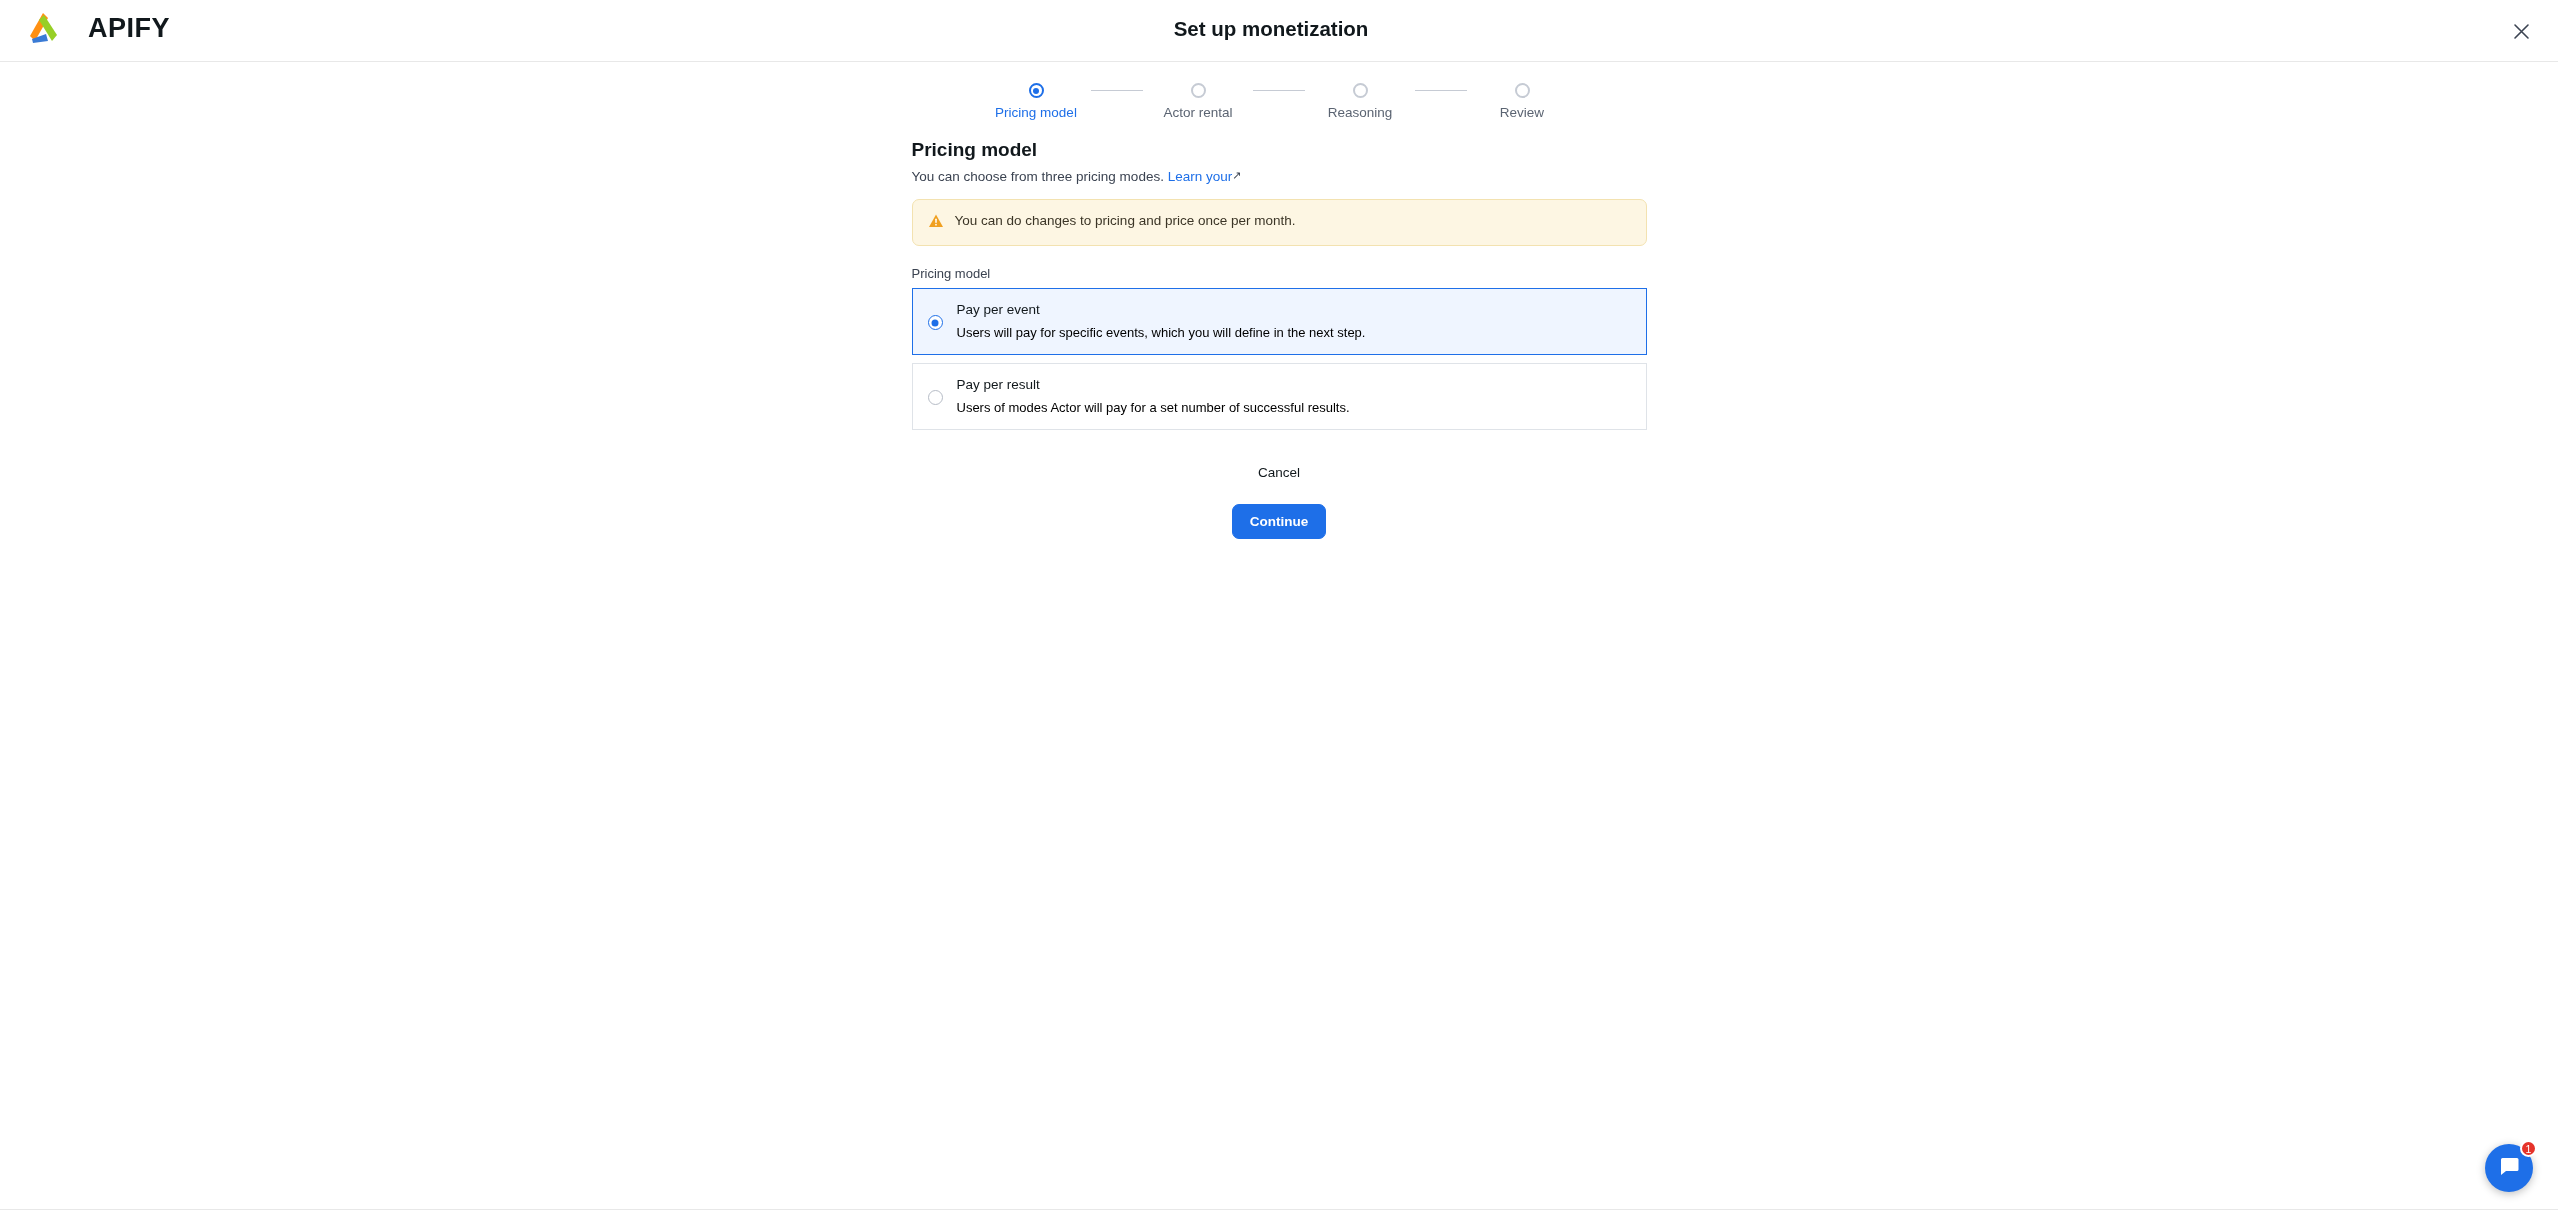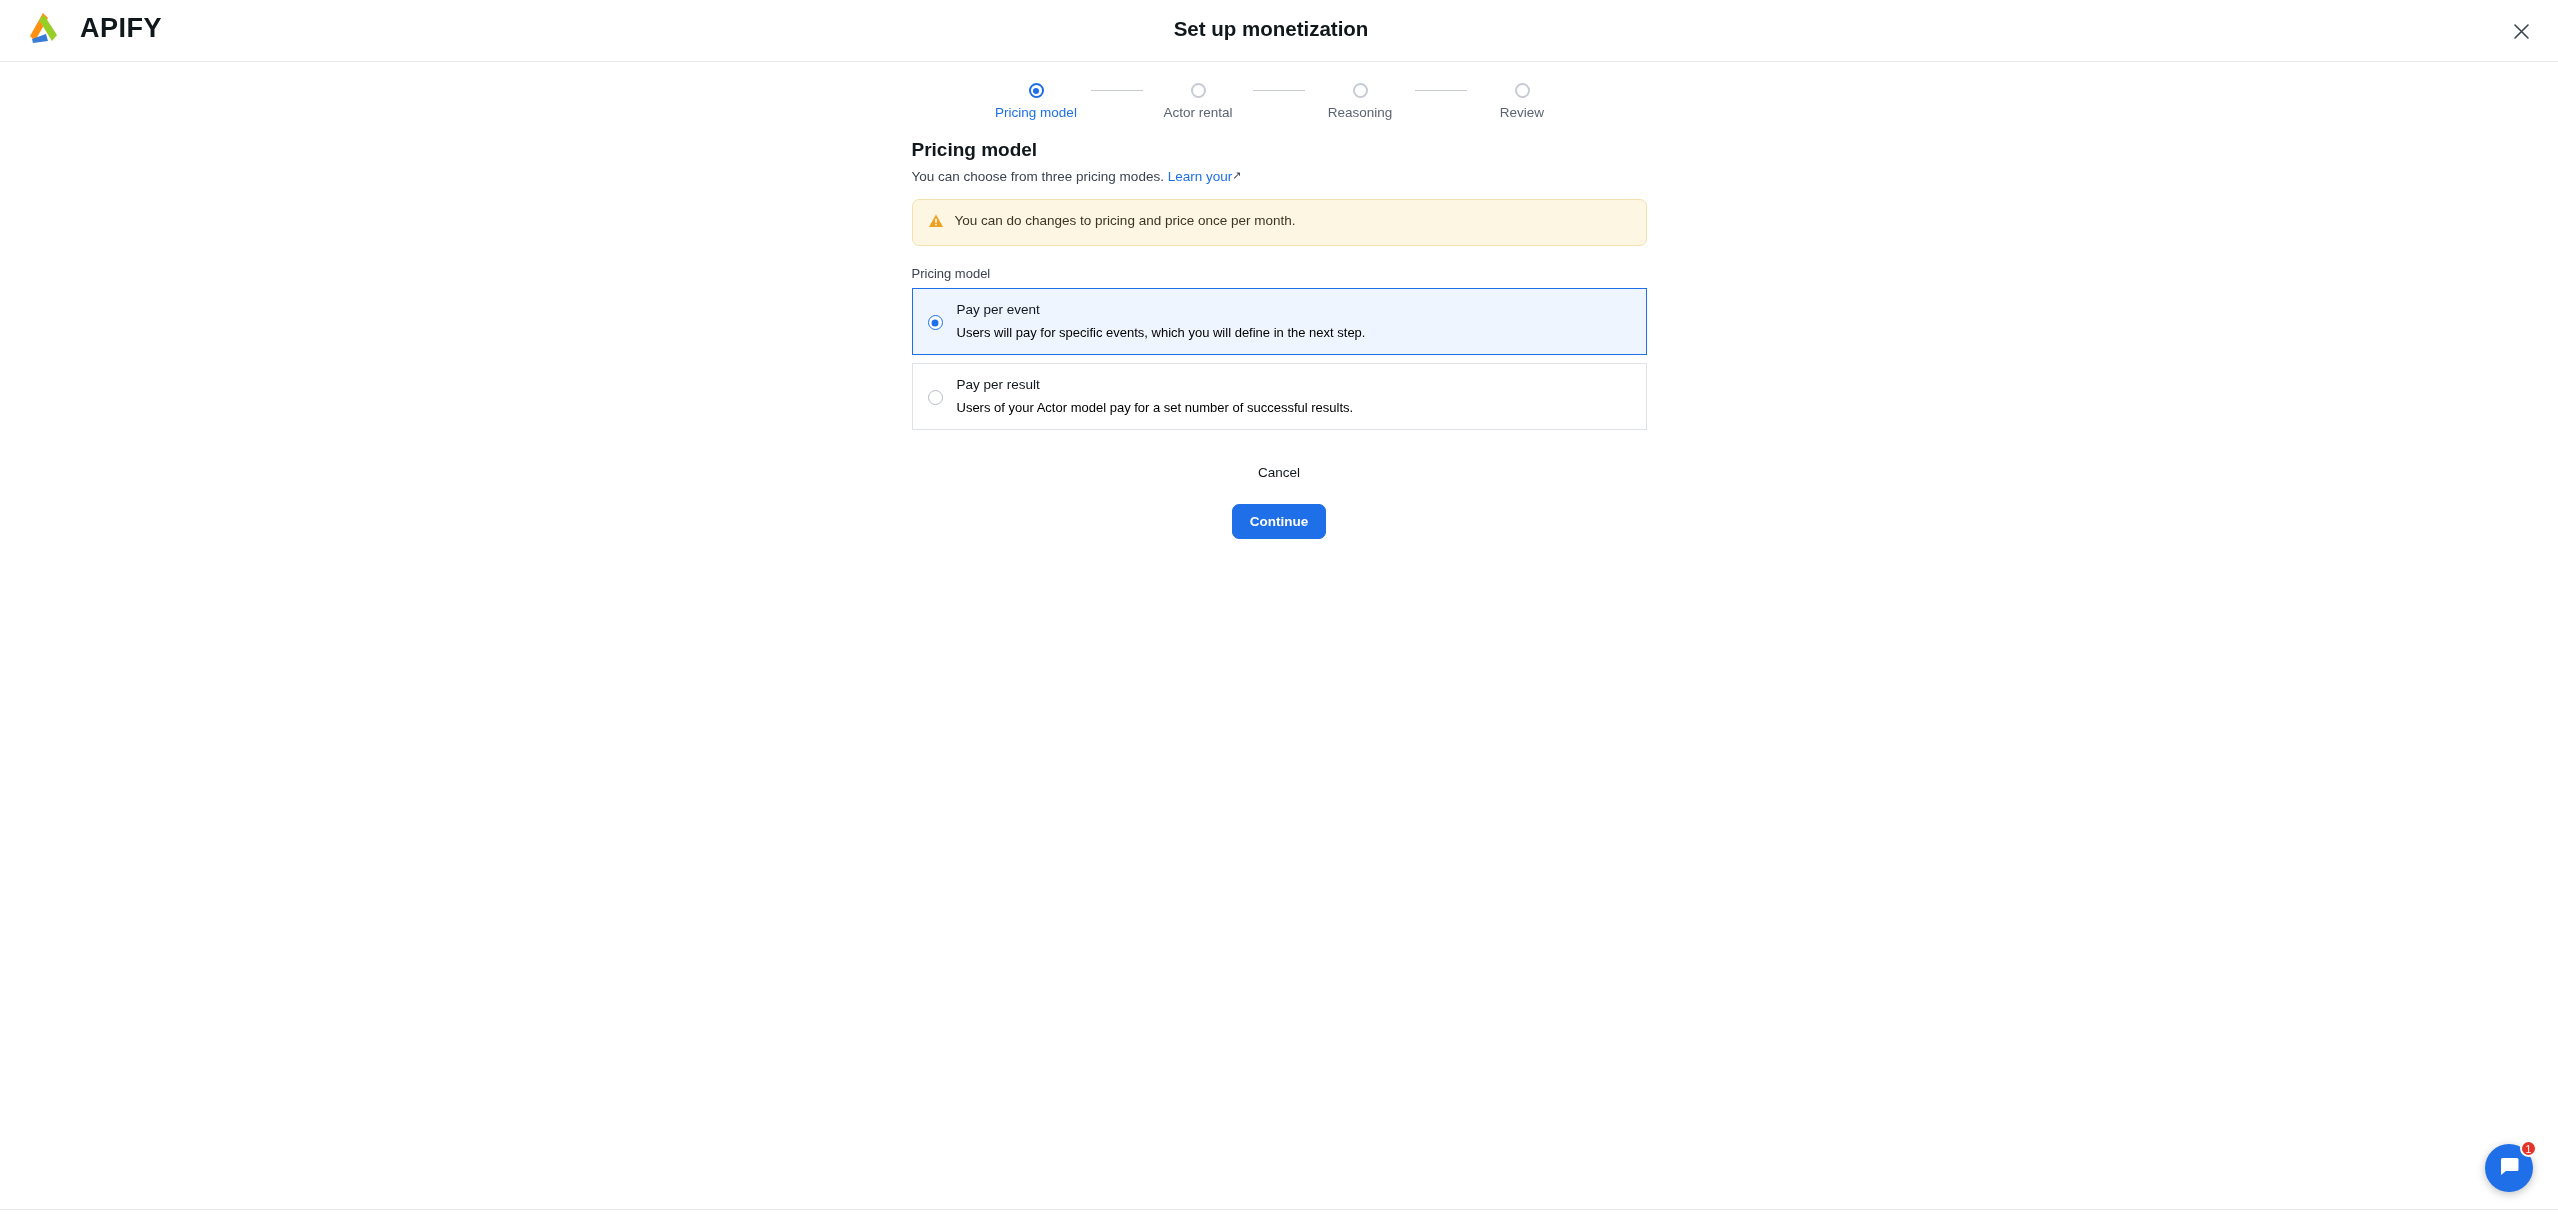--- a/index.html
+++ b/index.html
@@ -15,21 +15,21 @@
   
   .header {
     position: relative;
     height: 62px;
     border-bottom: 1px solid #e8e8e8;
     background: #ffffff;
   }
   .brand {
     position: absolute;
     left: 26px; top: 10px;
-    display: flex; align-items: center; gap: 18px;
+    display: flex; align-items: center; gap: 26px;
   }
   .brand-logo { width: 36px; height: 36px; display: block; }
   .brand-name {
     font-size: 27px;
     font-weight: bold;
     letter-spacing: 0.5px;
     color: #11181c;
   }
   .header-title {
     position: absolute;
@@ -324,21 +324,21 @@
     <span class="opt-text">
       <span class="opt-title">Pay per event</span>
       <span class="opt-desc">Users will pay for specific events, which you will define in the next step.</span>
     </span>
   </div>
 
   <div class="option">
     <span class="radio"></span>
     <span class="opt-text">
       <span class="opt-title">Pay per result</span>
-      <span class="opt-desc">Users of your Actor model pay for a set number of successful results.</span>
+      <span class="opt-desc">Users of modes Actor will pay for a set number of successful results.</span>
     </span>
   </div>
 
 
   <div class="actions">
     <button class="btn btn-cancel">Cancel</button>
     <button class="btn btn-primary">Continue</button>
   </div>
 </div>
 

